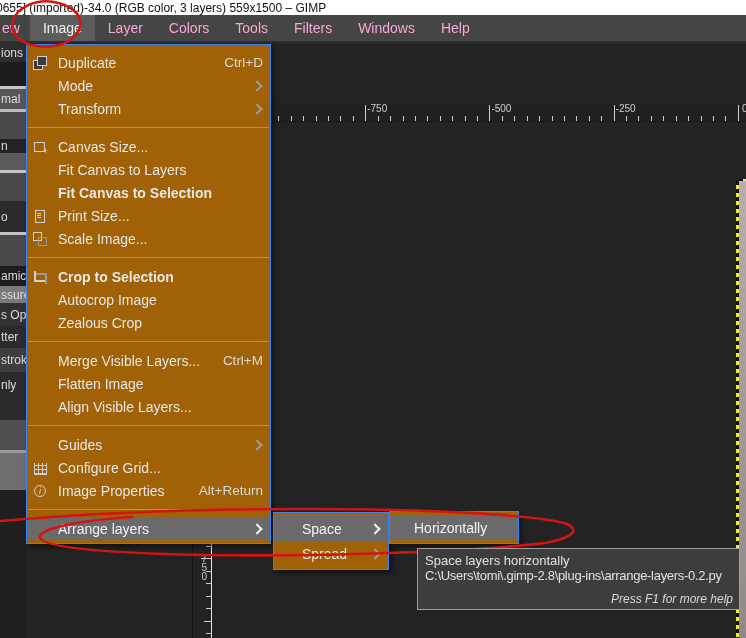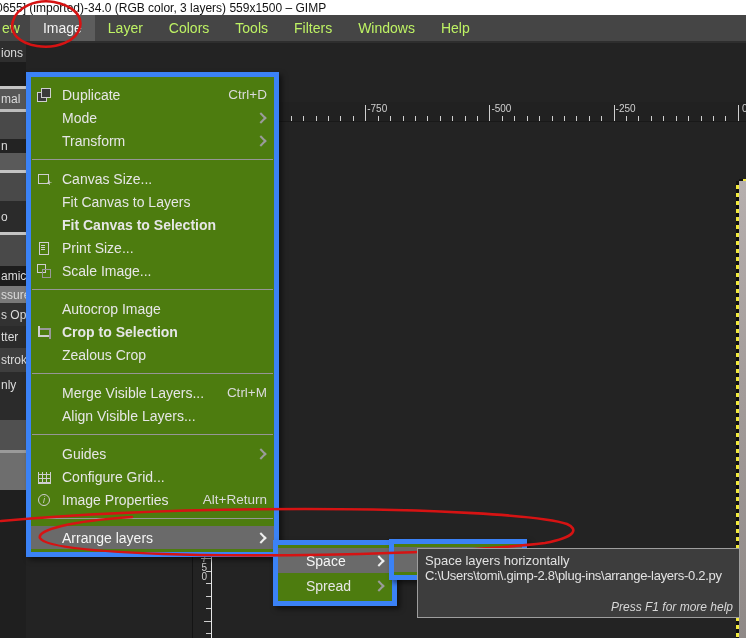--- a/index.html
+++ b/index.html
@@ -7,42 +7,42 @@
     width:746px;height:638px;position:relative;overflow:hidden;
     background:#232323;
     font-family:"Liberation Sans","DejaVu Sans",sans-serif;
     -webkit-font-smoothing:antialiased;
   }
   
   .titlebar{position:absolute;left:0;top:0;width:746px;height:15px;background:#ffffff;overflow:hidden;}
   .titlebar .ttext{position:absolute;left:-4px;top:1px;font-size:12px;color:#111;white-space:nowrap;}
   
   .menubar{position:absolute;left:0;top:15px;width:746px;height:26px;background:#454545;border-bottom:2px solid #2e2e2e;display:flex;align-items:stretch;}
-  .mb-item{color:#bef264;font-size:14px;line-height:26px;padding:0 13px;cursor:default;white-space:nowrap;}
+  .mb-item{color:#f9a8d4;font-size:14px;line-height:26px;padding:0 13px;cursor:default;white-space:nowrap;}
   .mb-item:first-child{padding-left:2px;padding-right:10px;}
   .mb-item.hl{background:#5d5d5d;color:#f2f2f2;}
   
   .canvas{position:absolute;left:0;top:43px;width:746px;height:595px;background:#232323;}
   .hruler{position:absolute;left:0;top:102px;width:746px;height:19px;background:#212121;border-bottom:1px solid #191919;z-index:2;}
   .htick{position:absolute;bottom:0;width:1px;background:#cfcfcf;}
   .hlabel{position:absolute;top:1px;font-size:10px;color:#cfcfcf;white-space:nowrap;text-align:right;}
   .vruler{position:absolute;left:193px;top:543px;width:18px;height:95px;border-right:1px solid #e6e6e6;z-index:2;}
   .vruler-edge{position:absolute;left:192px;top:543px;width:1px;height:95px;background:#141414;z-index:2;}
   .vtick{position:absolute;right:0;height:1px;background:#cfcfcf;}
   .vlabel{position:absolute;left:5px;top:11px;width:9px;font-size:10px;line-height:9px;color:#cfcfcf;text-align:right;}
   
   .layer-strip{position:absolute;left:739px;top:181px;width:7px;height:457px;background:linear-gradient(180deg,#b6afae 0%,#a39c9a 45%,#8f8987 100%);z-index:5;}
   .layer-dash-v{position:absolute;left:736px;top:181px;width:3px;height:457px;background:repeating-linear-gradient(180deg,#101010 0 4px,#f2ea3e 4px 8px);z-index:6;}
   .layer-dash-h{position:absolute;left:739px;top:179px;width:7px;height:2px;background:repeating-linear-gradient(90deg,#101010 0 4px,#f2ea3e 4px 8px);z-index:6;}
   
   .dock{position:absolute;left:0;top:43px;width:26px;height:595px;background:#1f1f1f;overflow:hidden;z-index:8;}
   .dock-band{position:absolute;left:0;width:26px;overflow:hidden;}
   .dock-band span{position:absolute;left:1px;font-size:12px;color:#dcdcdc;white-space:nowrap;}
   
-  .panel{position:absolute;background:#4d7c0f;border:5px solid #3b82f6;box-shadow:3px 3px 5px rgba(0,0,0,0.5);z-index:20;margin-top:28px;}
+  .panel{position:absolute;background:#a16207;border:1px solid #3b82f6;box-shadow:3px 3px 5px rgba(0,0,0,0.5);z-index:20;}
   .image-menu{left:26px;top:44px;width:243px;padding:6px 0 3px 0;}
   .menu-row{height:23px;display:flex;align-items:center;padding:0 7px 0 5px;color:#e6e6e6;font-size:14px;cursor:default;}
   .menu-row.hl{background:#6a6a6a;color:#f5f5f5;}
   .menu-row .lbl{white-space:nowrap;}
   .menu-row .lbl.bold{font-weight:bold;}
   .menu-row .sc{margin-left:auto;font-size:13.5px;color:#dadada;white-space:nowrap;}
   .menu-sep{height:1px;background:#969696;margin:7px 1px;}
   .ico{width:16px;height:16px;min-width:16px;position:relative;display:inline-block;margin-right:10px;}
   .chev{margin-left:auto;width:6px;height:6px;border-top:2px solid #efefef;border-right:2px solid #efefef;transform:rotate(45deg);margin-right:2px;}
   .chev.dim{border-color:#9b9b9b;}
@@ -61,21 +61,21 @@
      background-image:repeating-linear-gradient(0deg,#cfcfcf 0 1px,transparent 1px 4px),repeating-linear-gradient(90deg,#cfcfcf 0 1px,transparent 1px 4px);}
   .ico-info::before{content:"";position:absolute;left:2px;top:2px;width:10px;height:10px;border:1px solid #cfcfcf;border-radius:50%;}
   .ico-info::after{content:"i";position:absolute;left:2px;top:2px;width:12px;text-align:center;font-size:9px;line-height:12px;color:#cfcfcf;font-style:italic;}
   
   .space-menu{left:273px;top:512px;width:114px;padding:3px 0;}
   .hz-menu{left:389px;top:511px;width:128px;padding:3px 0;}
   .sub-row{height:25px;display:flex;align-items:center;padding:0 7px 0 28px;color:#e6e6e6;font-size:14px;}
   .sub-row.hl{background:#6a6a6a;color:#f5f5f5;}
   .hz-menu .sub-row{padding-left:24px;}
   
-  .tooltip{position:absolute;left:417px;top:548px;width:323px;height:70px;background:#3d3d3d;border:1px solid #9e9e9e;box-sizing:border-box;z-index:45;overflow:hidden;padding:4px 6px 2px 7px;}
+  .tooltip{position:absolute;left:417px;top:548px;width:323px;height:62px;background:#3d3d3d;border:1px solid #9e9e9e;box-sizing:border-box;z-index:45;overflow:hidden;padding:4px 6px 2px 7px;}
   .tooltip .tl1{font-size:13px;color:#e2e2e2;white-space:nowrap;}
   .tooltip .tl2{font-size:13px;color:#e2e2e2;white-space:nowrap;letter-spacing:-0.3px;}
   .tooltip .tl3{position:absolute;right:6px;bottom:3px;font-size:12px;font-style:italic;color:#d8d8d8;white-space:nowrap;}
   
   .annot{position:absolute;left:0;top:0;width:746px;height:638px;z-index:40;pointer-events:none;}
 </style>
 </head>
 <body>
 
 <div class="titlebar">
@@ -244,36 +244,40 @@
     <div class="menu-row">
       <span class="ico ico-print-size"></span>
       <span class="lbl">Print Size...</span>
     </div>
     <div class="menu-row">
       <span class="ico ico-scale-image"></span>
       <span class="lbl">Scale Image...</span>
     </div>
     <div class="menu-sep"></div>
     <div class="menu-row">
-      <span class="ico"></span>
-      <span class="lbl">Autocrop Image</span>
-    </div>
-    <div class="menu-row">
       <span class="ico ico-crop"></span>
       <span class="lbl bold">Crop to Selection</span>
     </div>
     <div class="menu-row">
       <span class="ico"></span>
+      <span class="lbl">Autocrop Image</span>
+    </div>
+    <div class="menu-row">
+      <span class="ico"></span>
       <span class="lbl">Zealous Crop</span>
     </div>
     <div class="menu-sep"></div>
     <div class="menu-row">
       <span class="ico"></span>
       <span class="lbl">Merge Visible Layers...</span>
       <span class="sc">Ctrl+M</span>
+    </div>
+    <div class="menu-row">
+      <span class="ico"></span>
+      <span class="lbl">Flatten Image</span>
     </div>
     <div class="menu-row">
       <span class="ico"></span>
       <span class="lbl">Align Visible Layers...</span>
     </div>
     <div class="menu-sep"></div>
     <div class="menu-row">
       <span class="ico"></span>
       <span class="lbl">Guides</span>
       <span class="chev dim"></span>

